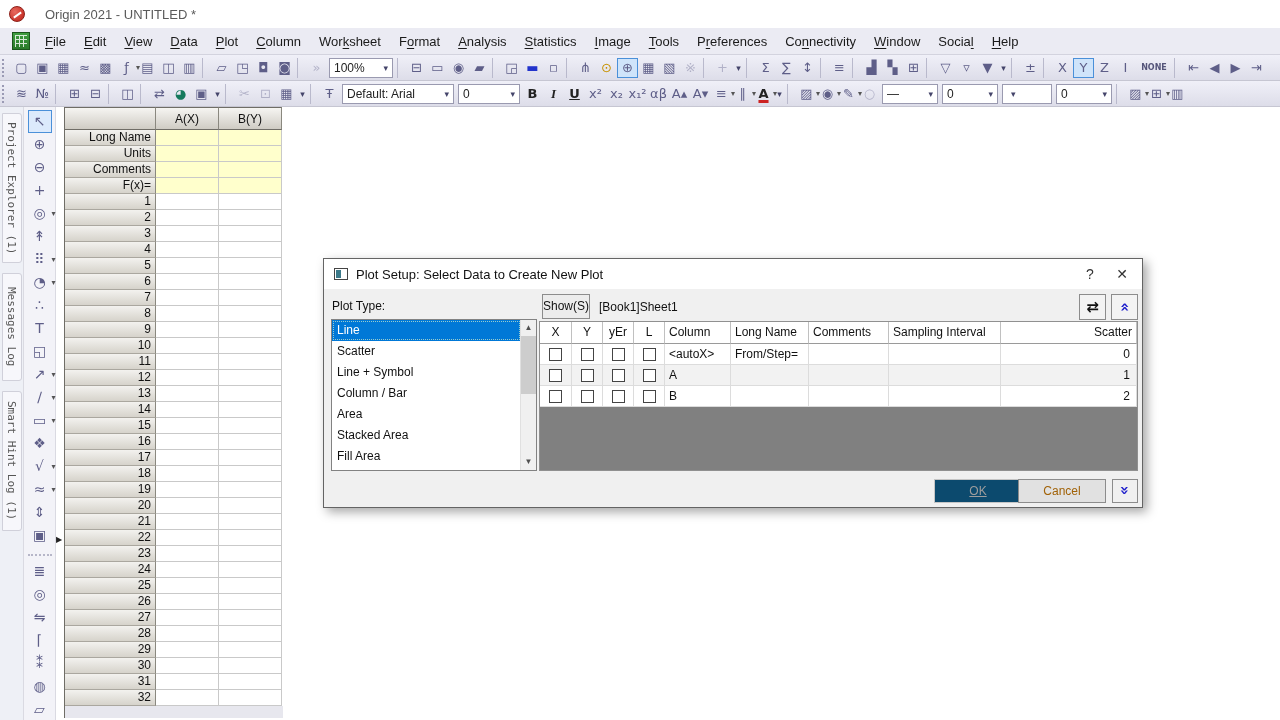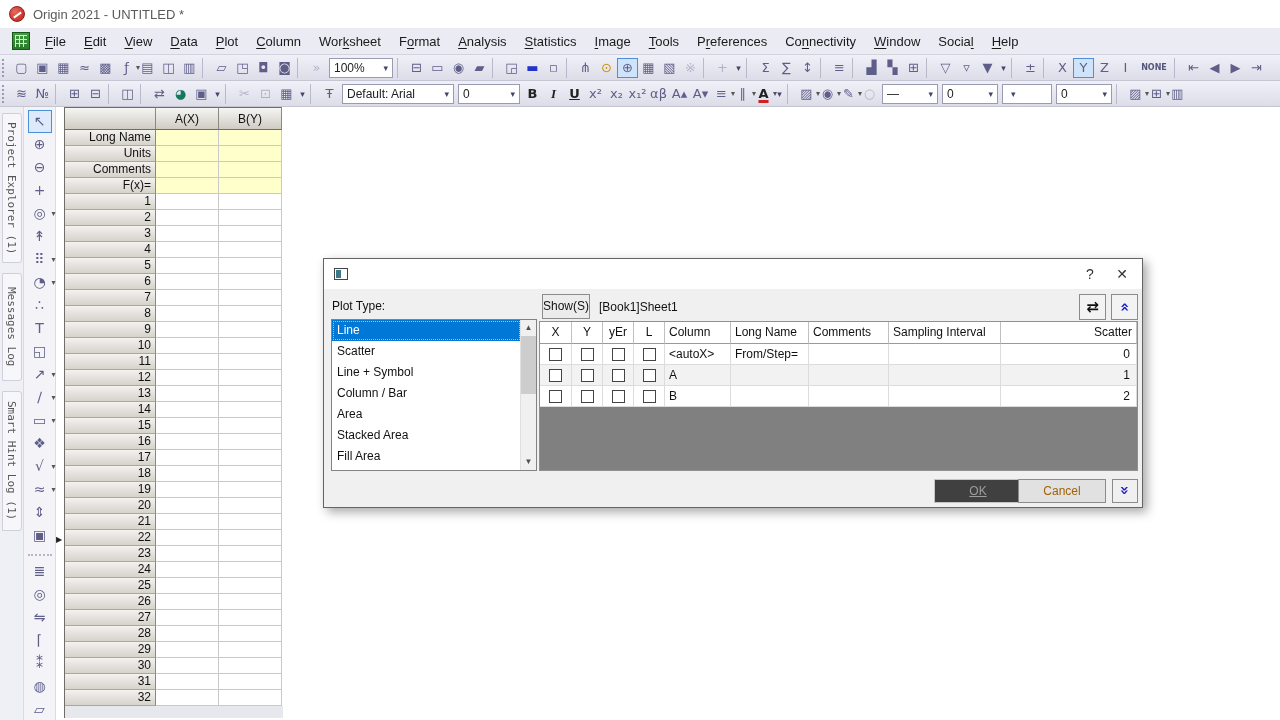--- a/index.html
+++ b/index.html
@@ -1,21 +1,21 @@
 <!DOCTYPE html>
 <html><head>
 <meta charset="utf-8">
 <style>
   * { margin:0; padding:0; box-sizing:border-box; }
   html,body { width:1280px; height:720px; overflow:hidden; background:#fff;
     font-family:"Liberation Sans", sans-serif; }
 
   
   .titlebar { height:28px; background:#fff; display:flex; align-items:center;
-    padding-left:9px; gap:8px; font-size:13px; color:#5a5a5a; }
+    padding-left:9px; gap:20px; font-size:13px; color:#5a5a5a; }
   .origin-logo { width:16px; height:16px; border-radius:50%;
     background:radial-gradient(circle at 35% 35%, #e86a5f 0%, #c9342a 70%);
     border:1px solid #8d1f18; position:relative; flex:0 0 auto; }
   .origin-logo::after { content:""; position:absolute; left:3px; top:7px; width:9px; height:2px;
     background:#fff; transform:rotate(-35deg); }
 
   
   .menubar { height:27px; background:#ebebf3; border-bottom:1px solid #d3d3de;
     display:flex; align-items:center; font-size:13px; color:#1a1a1a; padding-left:4px; }
   .menubar .win-icon { width:18px; height:18px; margin:0 6px 0 8px;
@@ -142,21 +142,21 @@
   .dt-head > div.c { text-align:center; } .dt-head > div.r { text-align:right; }
   .dt-row > div { background:#fff; height:21px; line-height:20px; padding:0 4px;
     border-right:1px solid #dcdcdc; border-bottom:1px solid #dcdcdc; display:flex;
     align-items:center; }
   .dt-row.alt > div { background:#f2f2f2; }
   .dt-row .num { justify-content:flex-end; padding-right:6px; }
   .cbx { width:13px; height:13px; border:1px solid #444; background:#fff; margin:0 auto; }
 
   .ok-btn, .cancel-btn { position:absolute; top:190px; width:88px; height:24px;
     text-align:center; line-height:22px; }
-  .ok-btn { left:610px; background:#404040; border:1px solid #c5c5c5; color:#9d9d9d;text-decoration:underline; }
+  .ok-btn { left:610px; background:#0c4a6e; border:1px solid #c5c5c5; color:#9d9d9d;text-decoration:underline; }
   .cancel-btn { left:694px; background:#e1e1e1; border:1px solid #8c8c8c; color:#a16207; }
   .expand-btn { position:absolute; left:788px; top:190px; width:26px; height:24px;
     background:#f0f0f0; border:1px solid #8c8c8c; text-align:center; }
   .expand-btn .chev { line-height:21px; }
 </style>
 </head>
 <body>
 
 <div class="titlebar">
   <span class="origin-logo"></span>
@@ -731,20 +731,21 @@
             <div class="cell"></div>
             <div class="cell"></div>
           </div>
         </div>
       <div class="sheet-bottom"></div>
     </div>
 
     <div class="dialog">
       <div class="dlg-title">
         <span class="dlg-icon"></span>
+        <span>Plot Setup: Select Data to Create New Plot</span>
         <span class="spacer"></span>
         <span class="dlg-tbtn">?</span>
         <span class="dlg-tbtn">✕</span>
       </div>
       <div class="dlg-body">
         <span class="pt-label">Plot Type:</span>
         <span class="show-btn">Show(S)</span>
         <span class="sheet-ref">[Book1]Sheet1</span>
         <span class="swap-btn">⇄</span>
         <span class="rollup-btn"><span class="chev up">«</span></span>

